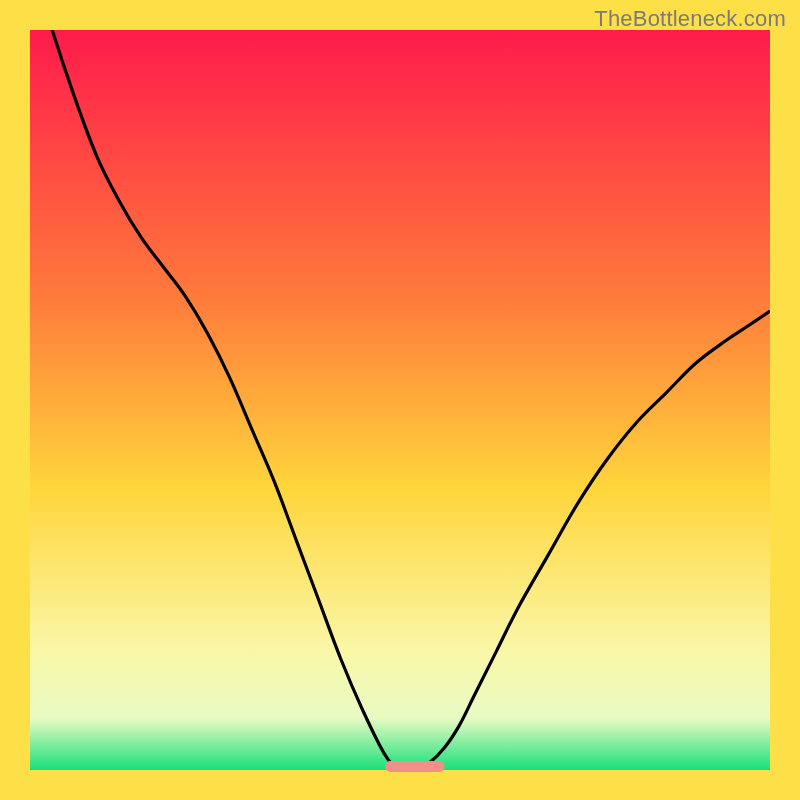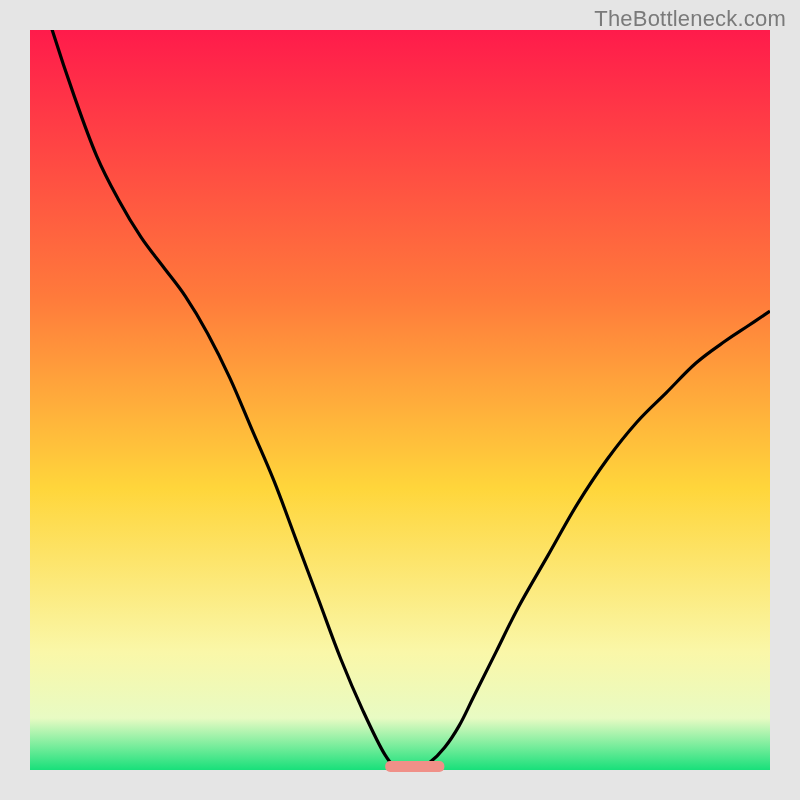--- a/index.html
+++ b/index.html
@@ -8,21 +8,21 @@
     width: 800px;
     height: 800px;
     background: #000;
     overflow: hidden;
     font-family: Arial, Helvetica, sans-serif;
   }
   .frame {
     position: relative;
     width: 800px;
     height: 800px;
-    background: #e5e5e5;
+    background: #fde047;
   }
   .watermark {
     position: absolute;
     top: 6px;
     right: 14px;
     color: #7a7a7a;
     font-size: 22px;
     font-weight: 500;
     letter-spacing: 0.2px;
     z-index: 40;

